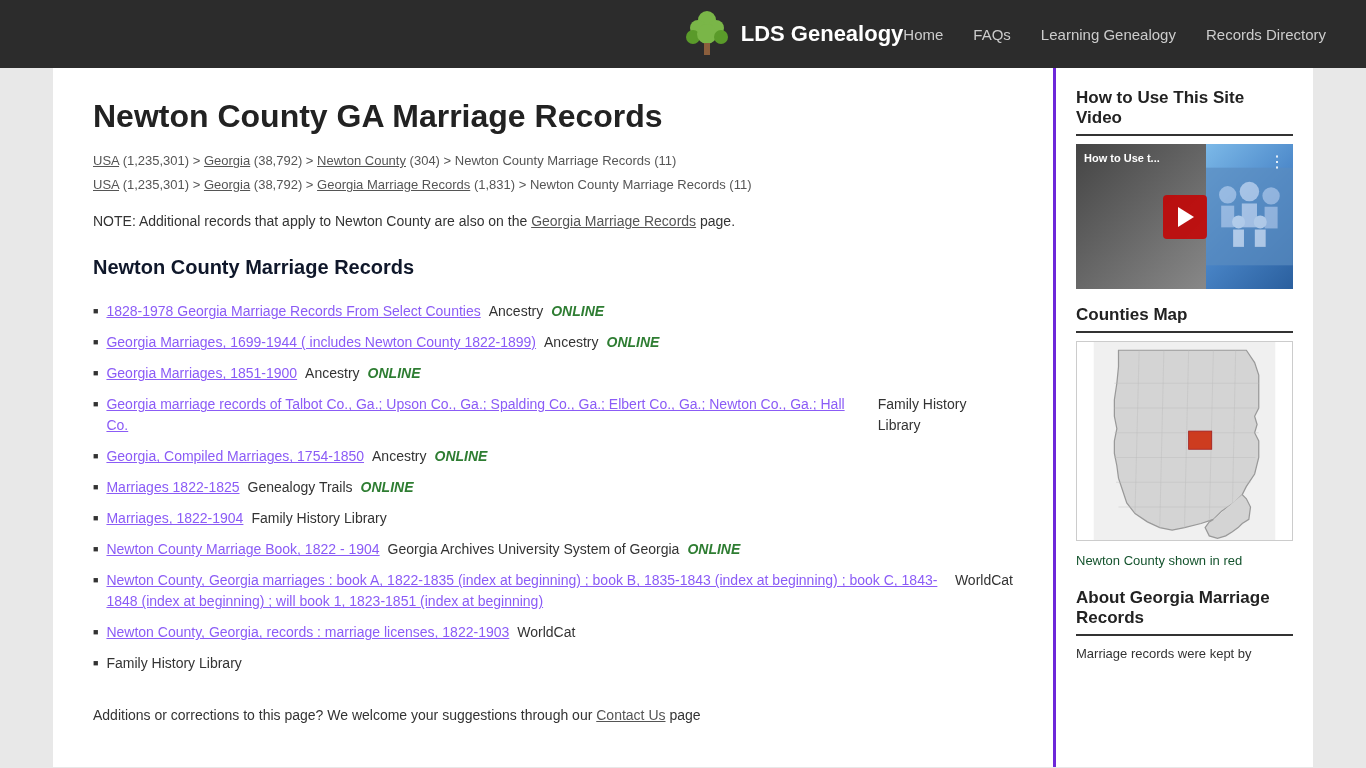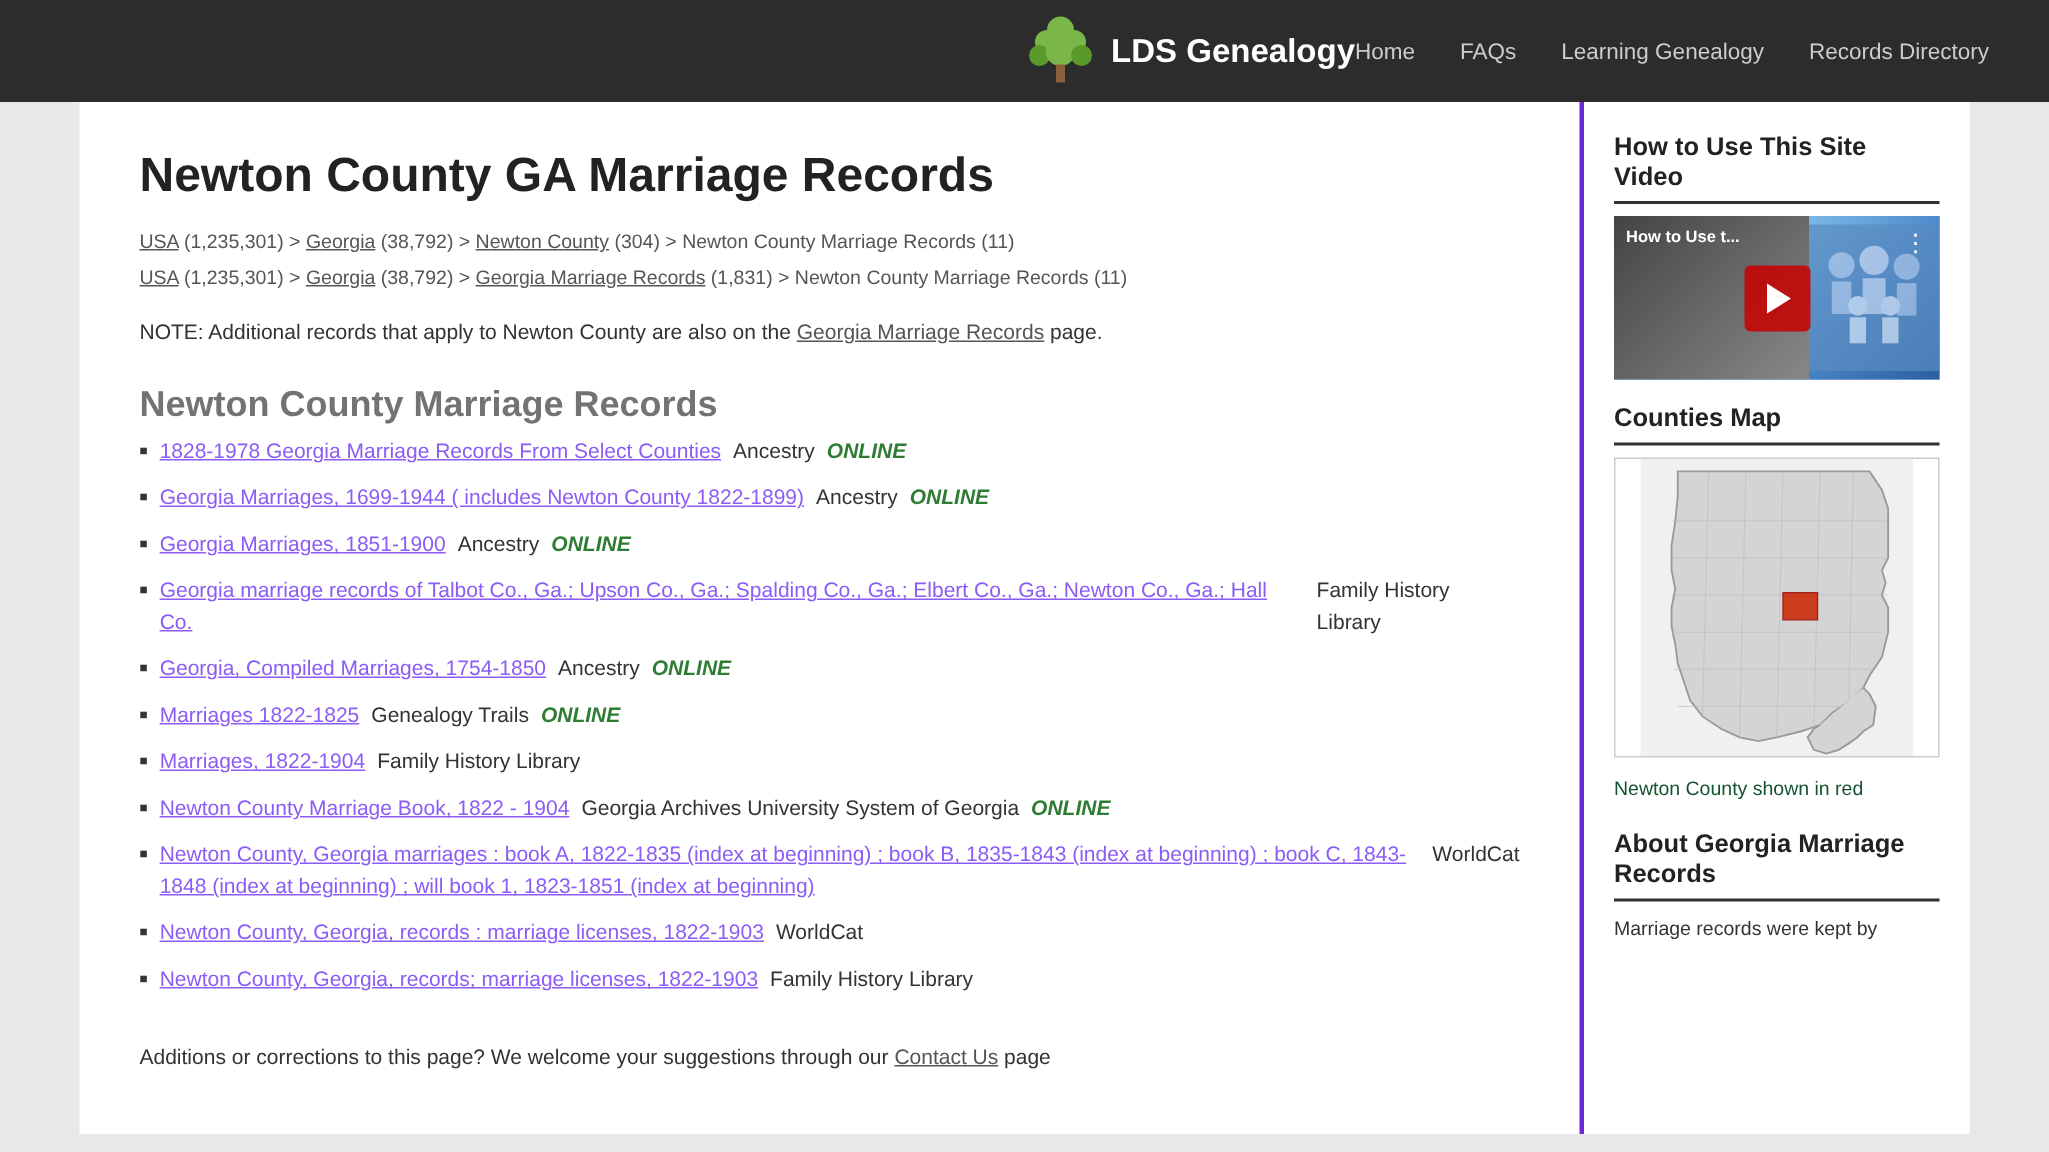--- a/index.html
+++ b/index.html
@@ -101,24 +101,24 @@
     }
     .note-text a {
       color: #555;
       text-decoration: underline;
       cursor: pointer;
     }
 
     
     h2.section-title {
       font-family: Arial, sans-serif;
-      font-size: 24px;
-      font-weight: bold;
-      color: #737373;
-      margin-bottom: 6px;
+      font-size: 20px;
+      font-weight: bold;
+      color: #0f172a;
+      margin-bottom: 22px;
     }
 
     
     .record-list {
       list-style: none;
       padding: 0;
       margin: 0 0 30px 0;
     }
     .record-list li {
       display: flex;
@@ -174,21 +174,21 @@
       font-weight: bold;
       color: #222;
       margin-bottom: 8px;
       border-bottom: 2px solid #333;
       padding-bottom: 6px;
     }
 
     
     .video-thumbnail {
       width: 100%;
-      height: 109px;
+      height: 145px;
       background: #1d4ed8;
       position: relative;
       margin-bottom: 16px;
       cursor: pointer;
       overflow: hidden;
       display: flex;
       align-items: center;
       justify-content: center;
     }
     .video-thumbnail-bg {
@@ -372,21 +372,20 @@
         </li>
         <li>
           <a href="#">Newton County, Georgia marriages : book A, 1822-1835 (index at beginning) ; book B, 1835-1843 (index at beginning) ; book C, 1843-1848 (index at beginning) ; will book 1, 1823-1851 (index at beginning)</a>
           <span class="source-label"> WorldCat</span>
         </li>
         <li>
           <a href="#">Newton County, Georgia, records : marriage licenses, 1822-1903</a>
           <span class="source-label"> WorldCat</span>
         </li>
         <li>
-          <a href="#">Newton County, Georgia, records; marriage licenses, 1822-1903</a>
           <span class="source-label"> Family History Library</span>
         </li>
       </ul>
 
     <p class="additions-note">
       <span>Additions or corrections to this page? We welcome your suggestions through our</span>
       <a href="#">Contact Us</a>
       <span> page</span>
     </p>
   </main>

